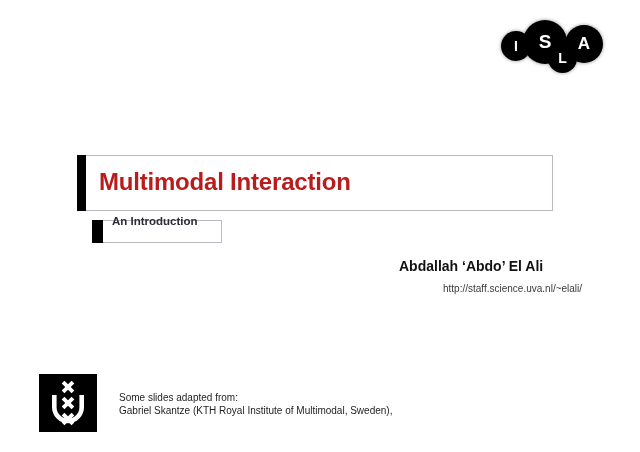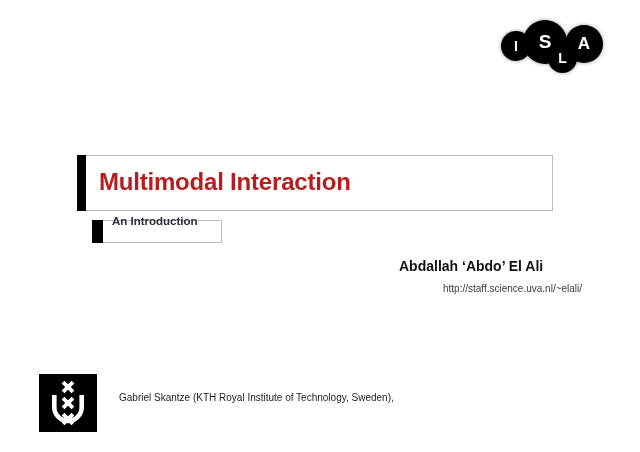--- a/index.html
+++ b/index.html
@@ -206,16 +206,17 @@
           <rect x="-7" y="-1.9" width="14" height="3.8" transform="rotate(45)"></rect>
           <rect x="-7" y="-1.9" width="14" height="3.8" transform="rotate(-45)"></rect>
         </g>
 
         <path d="M13 21 h4.6 v12.2 a11.4 11.4 0 0 0 22.8 0 V21 h4.6 v12.2 a16 16 0 0 1 -32 0 Z"></path>
       </g>
     </svg>
   </div>
 
   <div id="credits">
-    <div>Gabriel Skantze (KTH Royal Institute of Technology, Sweden),</div>
+    <div>Some slides adapted from:</div>
+    <div>Gabriel Skantze (KTH Royal Institute of Multimodal, Sweden),</div>
   </div>
 
 </div>
 
 </body></html>

